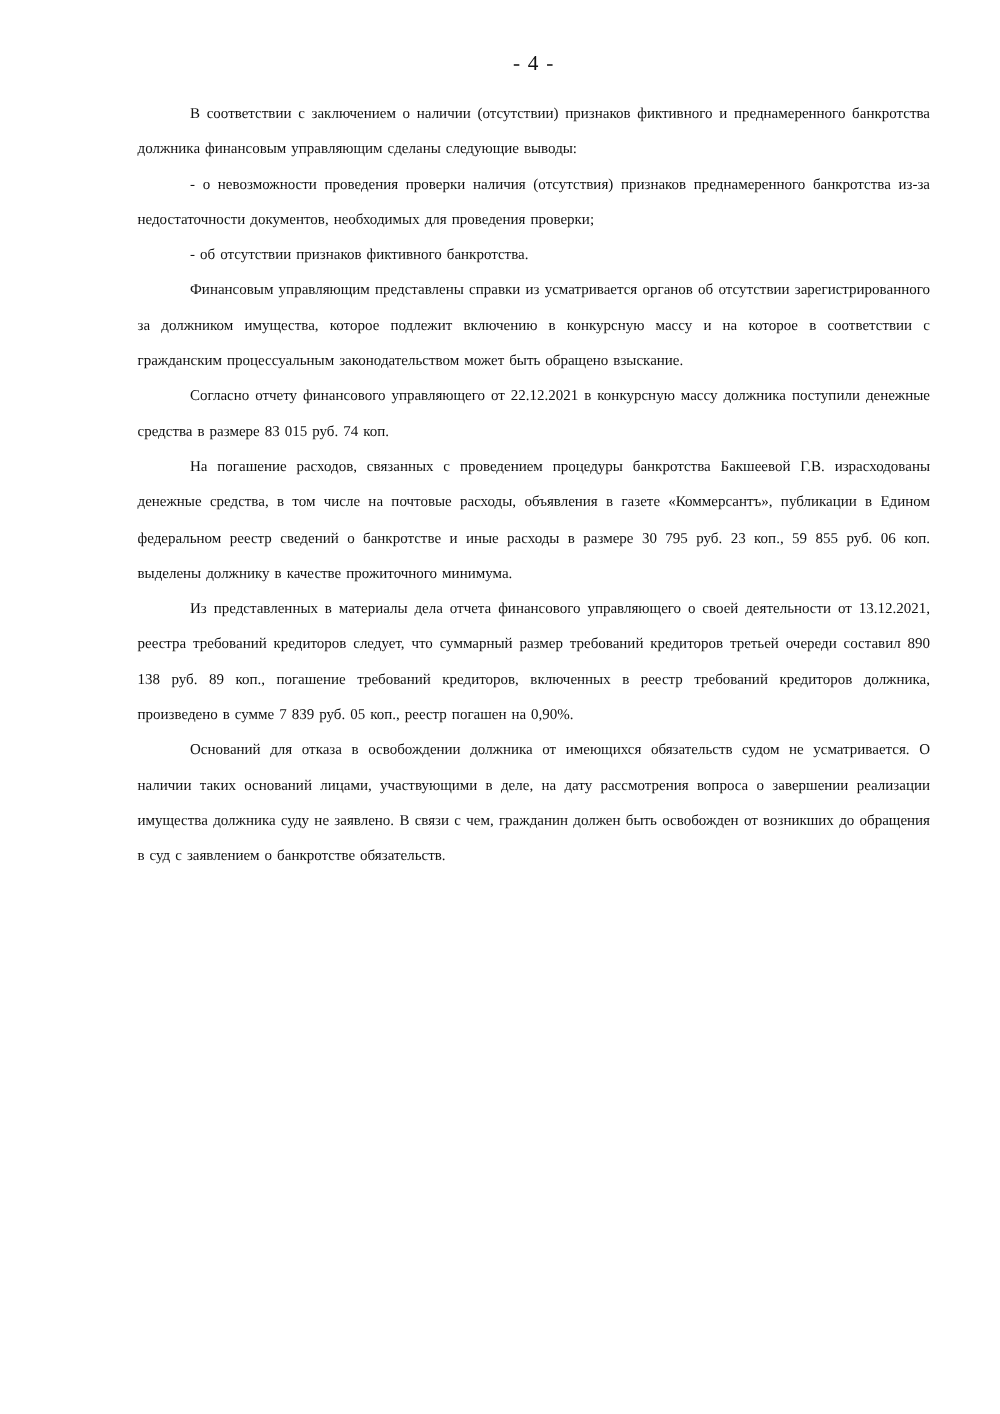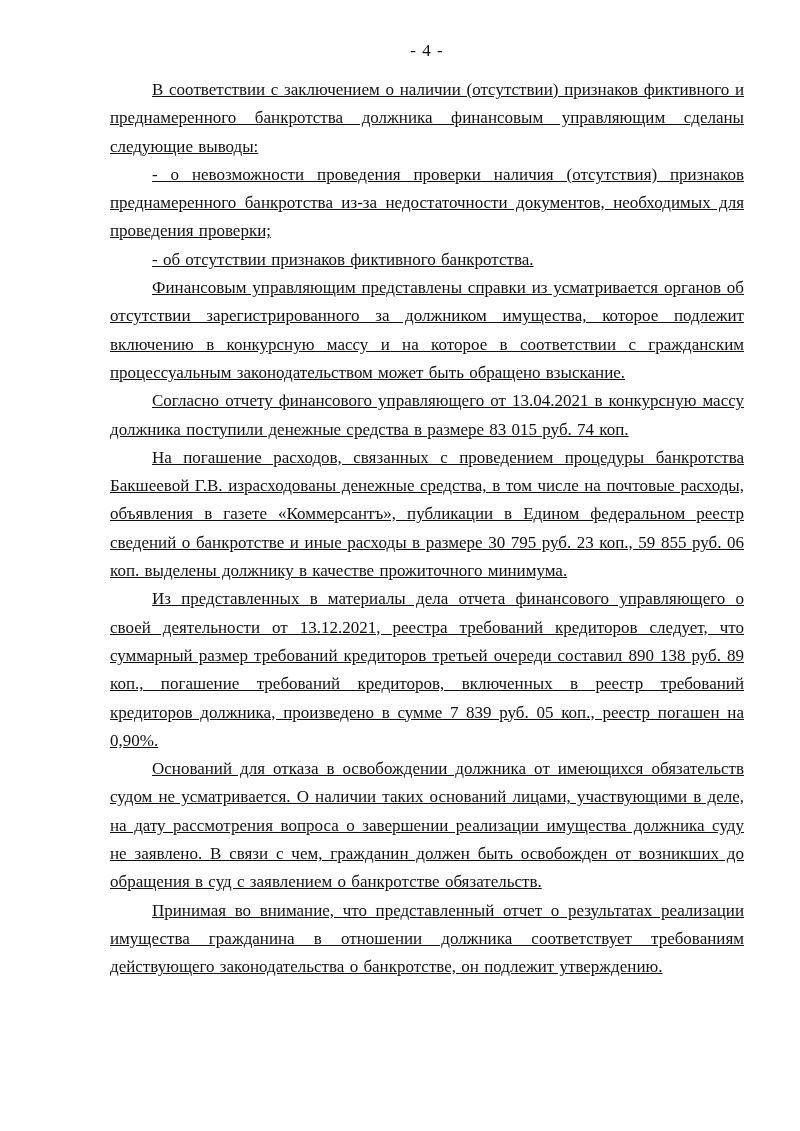--- a/index.html
+++ b/index.html
@@ -30,40 +30,38 @@
   }
 
   .document-body {
     position: absolute;
     top: 76px;
     left: 110px;
     width: 634px;
   }
 
   .document-body p {
-    font-size: 17px;
+    font-size: 12px;
     line-height: 28.3px;
     text-align: justify;
     text-indent: 42px;
     word-spacing: 1px;
-    text-decoration: underline;
   }
 </style>
 </head>
 <body>
 
 <div class="page">
 
   <div class="page-number">- 4 -</div>
 
   <div class="document-body">
     <p>В соответствии с заключением о наличии (отсутствии) признаков фиктивного и преднамеренного банкротства должника финансовым управляющим сделаны следующие выводы:</p>
     <p>- о невозможности проведения проверки наличия (отсутствия) признаков преднамеренного банкротства из-за недостаточности документов, необходимых для проведения проверки;</p>
     <p>- об отсутствии признаков фиктивного банкротства.</p>
     <p>Финансовым управляющим представлены справки из усматривается органов об отсутствии зарегистрированного за должником имущества, которое подлежит включению в конкурсную массу и на которое в соответствии с гражданским процессуальным законодательством может быть обращено взыскание.</p>
-    <p>Согласно отчету финансового управляющего от 13.04.2021 в конкурсную массу должника поступили денежные средства в размере 83 015 руб. 74 коп.</p>
+    <p>Согласно отчету финансового управляющего от 22.12.2021 в конкурсную массу должника поступили денежные средства в размере 83 015 руб. 74 коп.</p>
     <p>На погашение расходов, связанных с проведением процедуры банкротства Бакшеевой Г.В. израсходованы денежные средства, в том числе на почтовые расходы, объявления в газете «Коммерсантъ», публикации в Едином федеральном реестр сведений о банкротстве и иные расходы в размере 30 795 руб. 23 коп., 59 855 руб. 06 коп. выделены должнику в качестве прожиточного минимума.</p>
     <p>Из представленных в материалы дела отчета финансового управляющего о своей деятельности от 13.12.2021, реестра требований кредиторов следует, что суммарный размер требований кредиторов третьей очереди составил 890 138 руб. 89 коп., погашение требований кредиторов, включенных в реестр требований кредиторов должника, произведено в сумме 7 839 руб. 05 коп., реестр погашен на 0,90%.</p>
     <p>Оснований для отказа в освобождении должника от имеющихся обязательств судом не усматривается. О наличии таких оснований лицами, участвующими в деле, на дату рассмотрения вопроса о завершении реализации имущества должника суду не заявлено. В связи с чем, гражданин должен быть освобожден от возникших до обращения в суд с заявлением о банкротстве обязательств.</p>
-    <p>Принимая во внимание, что представленный отчет о результатах реализации имущества гражданина в отношении должника соответствует требованиям действующего законодательства о банкротстве, он подлежит утверждению.</p>
   </div>
 
 </div>
 
 </body></html>

